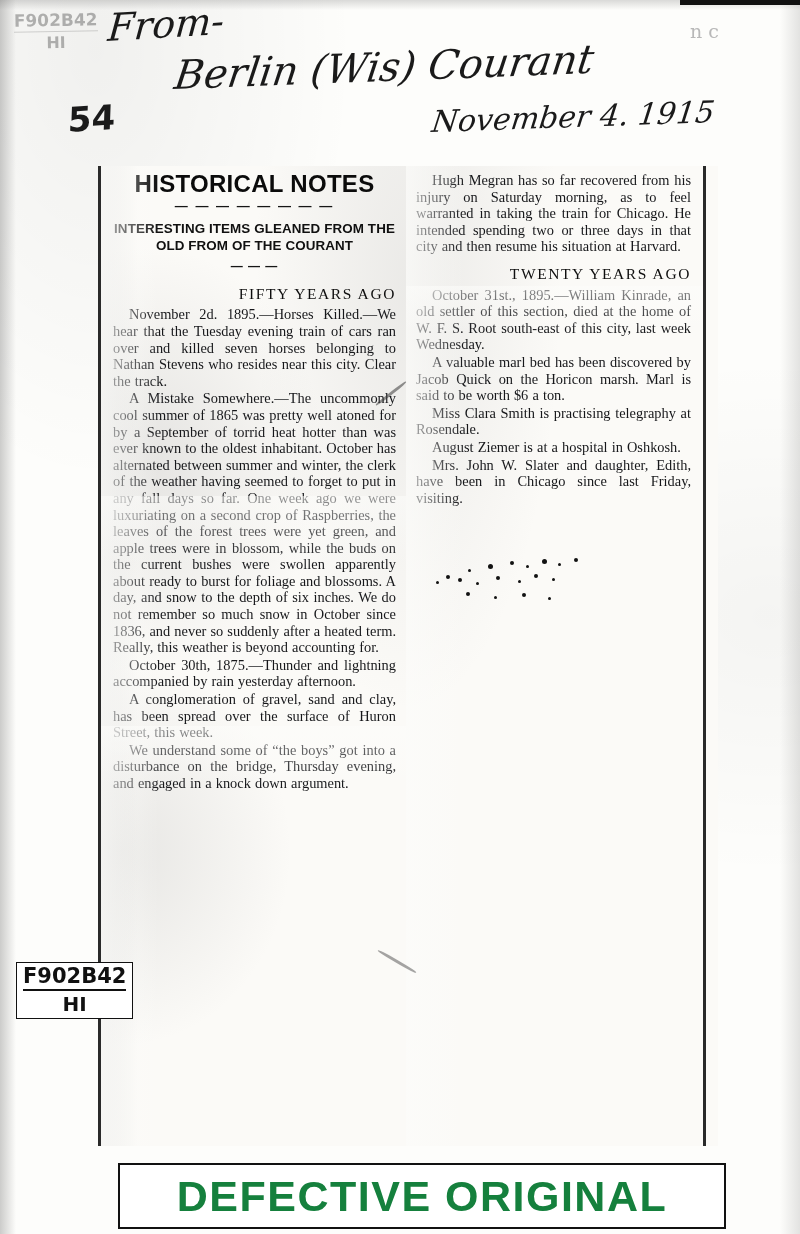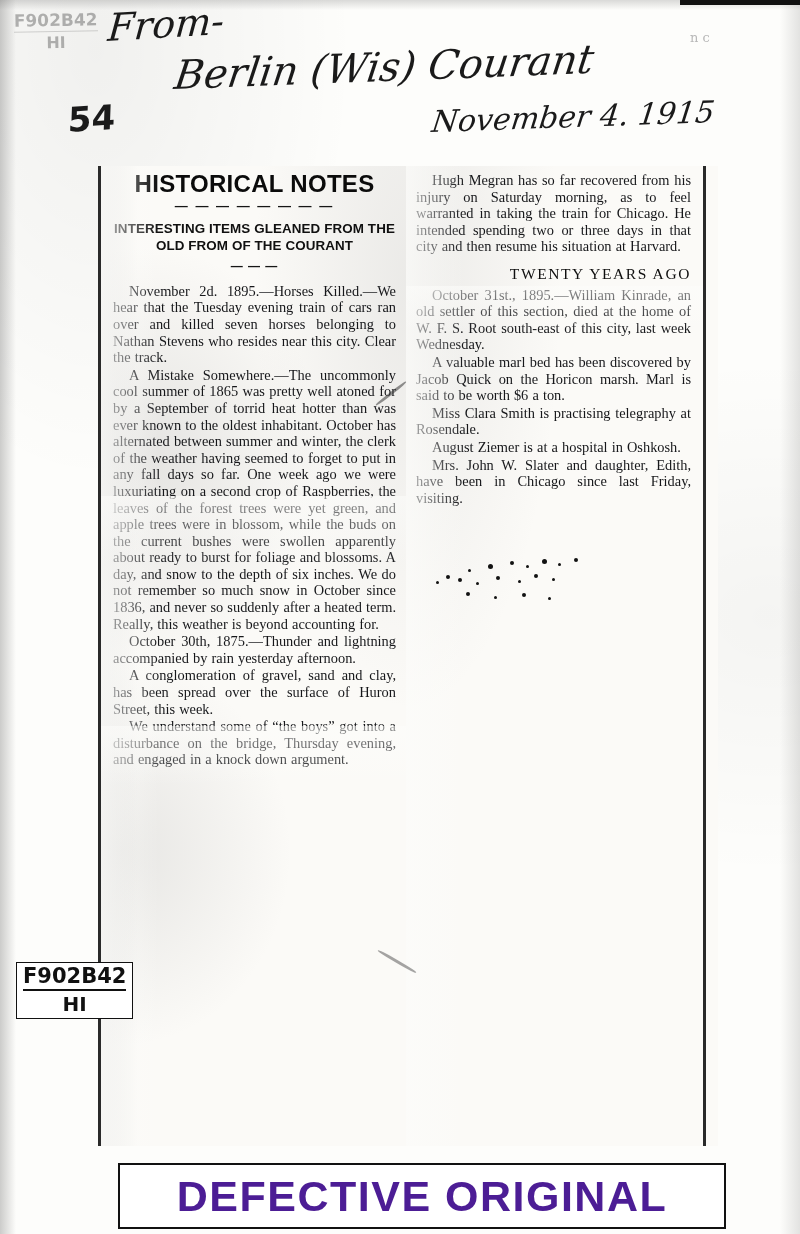--- a/index.html
+++ b/index.html
@@ -42,21 +42,21 @@
     font-style:italic;
     color:#1a1a1a;
     white-space:nowrap;
     transform-origin:left center;
   }
   #hw-from{ left:108px; top:6px; font-size:38px; transform:rotate(-3.5deg) skewX(-8deg); }
   #hw-paper{ left:175px; top:52px; font-size:40px; transform:rotate(-2.2deg) skewX(-10deg); }
   #hw-date{ left:432px; top:104px; font-size:30px; transform:rotate(-2deg) skewX(-9deg); }
   #hw-num{ left:68px; top:100px; font-size:34px; transform:rotate(-4deg) skewX(-6deg);
            font-family:"DejaVu Sans", sans-serif; font-style:normal; font-weight:700; }
-  #hw-scribble{ left:690px;top:30px;font-size:13px;color:#b8b8b8; font-style:normal; }
+  #hw-scribble{ left:690px;top:20px;font-size:19px;color:#b8b8b8; font-style:normal; }
 
   
   .stamp{
     position:absolute;
     font-family:"DejaVu Sans", sans-serif;
     font-weight:700;
     line-height:1.0;
     color:#111;
   }
   .stamp .cn{ display:block; font-size:21px; letter-spacing:0px; border-bottom:2px solid #111; padding-bottom:2px;}
@@ -172,21 +172,21 @@
     left:118px; top:1163px; width:604px; height:62px;
     border:2px solid #111;
     background:#fff;
     display:flex;align-items:center;justify-content:center;
   }
   .defective-banner span{
     font-family:"Liberation Sans", sans-serif;
     font-weight:700;
     font-size:43px;
     letter-spacing:1.5px;
-    color:#4c1d95;
+    color:#15803d;
     white-space:nowrap;
   }
 </style>
 </head>
 <body>
 
 <div class="page-scan"></div>
 <div class="edge-shadow-left"></div>
 <div class="edge-shadow-top"></div>
 <div class="edge-shadow-right"></div>
@@ -208,20 +208,21 @@
 
   <div class="col col-left">
     <div class="masthead">
       <div class="masthead-title">HISTORICAL NOTES</div>
       <div class="rule-dashes">— — — — — — — —</div>
       <div class="masthead-sub">INTERESTING ITEMS  GLEANED FROM  THE</div>
       <div class="masthead-sub">OLD FROM OF THE COURANT</div>
       <div class="rule-dashes short">— — —</div>
     </div>
 
+    <div class="section-head">FIFTY YEARS AGO</div>
     <p class="art">November 2d.  1895.—Horses Killed.—We hear that the Tuesday evening train of cars ran over and killed seven horses belonging to Nathan Stevens who resides near this city. Clear the track.</p>
     <p class="art">A Mistake Somewhere.—The uncommonly cool  summer of 1865 was pretty well atoned for by a September of  torrid heat hotter than was ever known to the oldest inhabitant. October has alternated between summer and winter, the clerk  of the  weather having seemed to forget to put in any fall days so far. One week ago we were luxuriating on a second crop of  Raspberries, the leaves of the forest  trees were  yet green, and apple trees were  in blossom, while  the buds on the current bushes were swollen apparently about ready to burst for foliage and  blossoms. A  day, and snow  to the depth of six inches. We do not remember so much snow in October since 1836, and never so suddenly  after a heated term. Really, this weather is beyond accounting for.</p>
 
     <p class="art">October 30th, 1875.—Thunder and lightning  accompanied  by rain yesterday afternoon.</p>
     <p class="art">A conglomeration of gravel, sand and clay, has been  spread over the surface of Huron Street, this week.</p>
     <p class="art">We  understand  some of “the boys” got into a disturbance on the bridge,  Thursday  evening, and engaged in a knock  down argument.</p>
 
     <div class="fade-left"></div>
     <div class="fade-band" style="top:330px;height:70px;"></div>
     <div class="fade-band" style="top:560px;height:60px;"></div>

